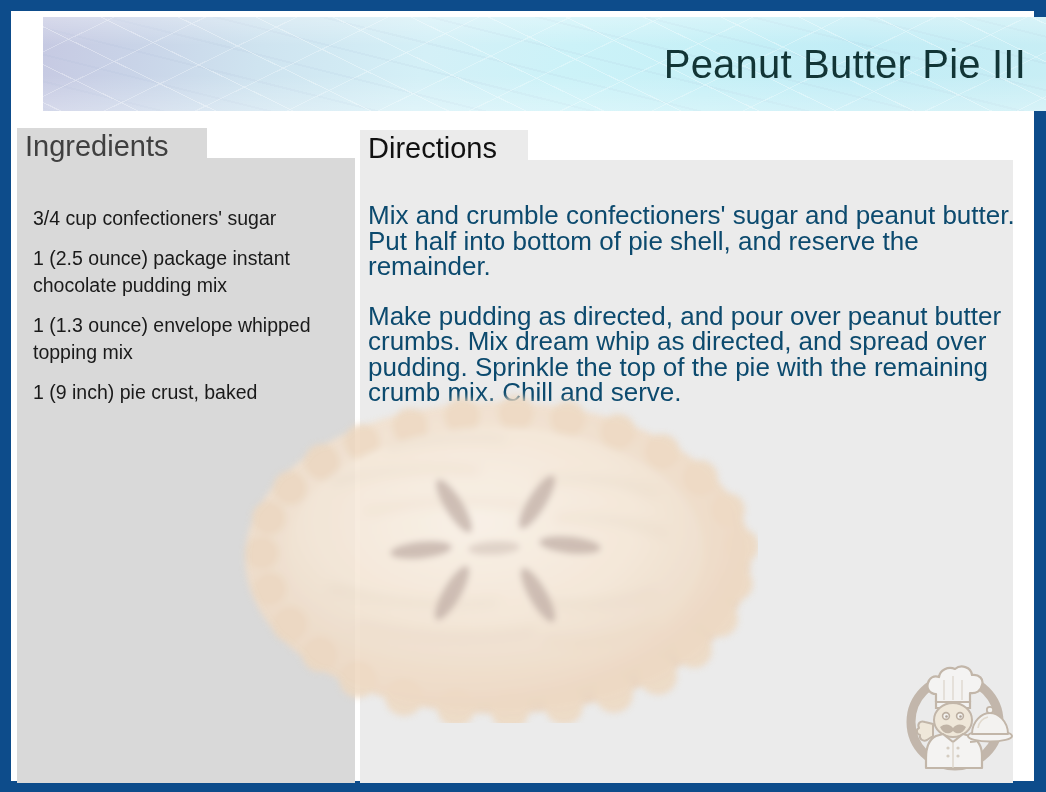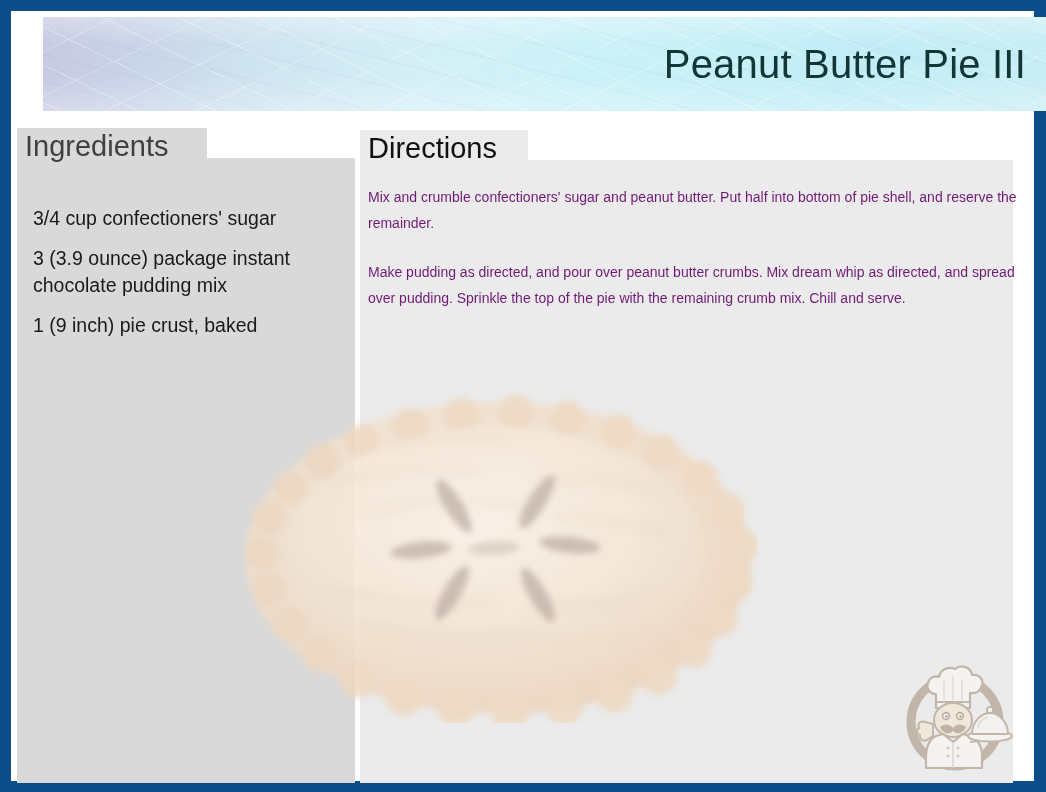--- a/index.html
+++ b/index.html
@@ -159,25 +159,25 @@
     font-size: 29px;
     font-weight: 400;
     color: #111111;
     line-height: 32px;
     white-space: nowrap;
     text-align: right;
   }
   #directions-body {
     position: absolute;
     left: 368px;
-    top: 185px;
+    top: 203px;
     width: 650px;
-    font-size: 14px;
+    font-size: 26px;
     line-height: 25.5px;
-    color: #701a75;
+    color: #0c4a6e;
   }
   #directions-body .dir-para {
     margin: 0 0 24px 0;
   }
   #directions-body .dir-para:last-child { margin-bottom: 4px; }
 
   
   #pie-image {
     position: absolute;
     left: 238px;
@@ -214,21 +214,22 @@
     <div class="weave"></div>
     <div class="sheen"></div>
     <div id="banner-title">Peanut Butter Pie III</div>
   </div>
 
   <div id="ingredients-panel"></div>
   <div id="ingredients-tab"></div>
   <div id="ingredients-title">Ingredients</div>
   <div id="ingredients-list">
     <div class="ing-item">3/4 cup confectioners' sugar</div>
-    <div class="ing-item">3 (3.9 ounce) package instant chocolate pudding mix</div>
+    <div class="ing-item">1 (2.5 ounce) package instant chocolate pudding mix</div>
+    <div class="ing-item">1 (1.3 ounce) envelope whipped topping mix</div>
     <div class="ing-item">1 (9 inch) pie crust, baked</div>
   </div>
 
   <div id="directions-panel"></div>
   <div id="directions-tab"></div>
   <div id="directions-title">Directions</div>
   <div id="directions-body">
     <p class="dir-para">Mix and crumble confectioners' sugar and peanut butter.  Put half into bottom of pie shell, and reserve the remainder.</p>
     <p class="dir-para">Make pudding as directed, and pour over peanut butter crumbs.  Mix dream whip as directed, and spread over pudding.  Sprinkle the top of the pie with the remaining crumb mix.  Chill and serve.</p>
   </div>

